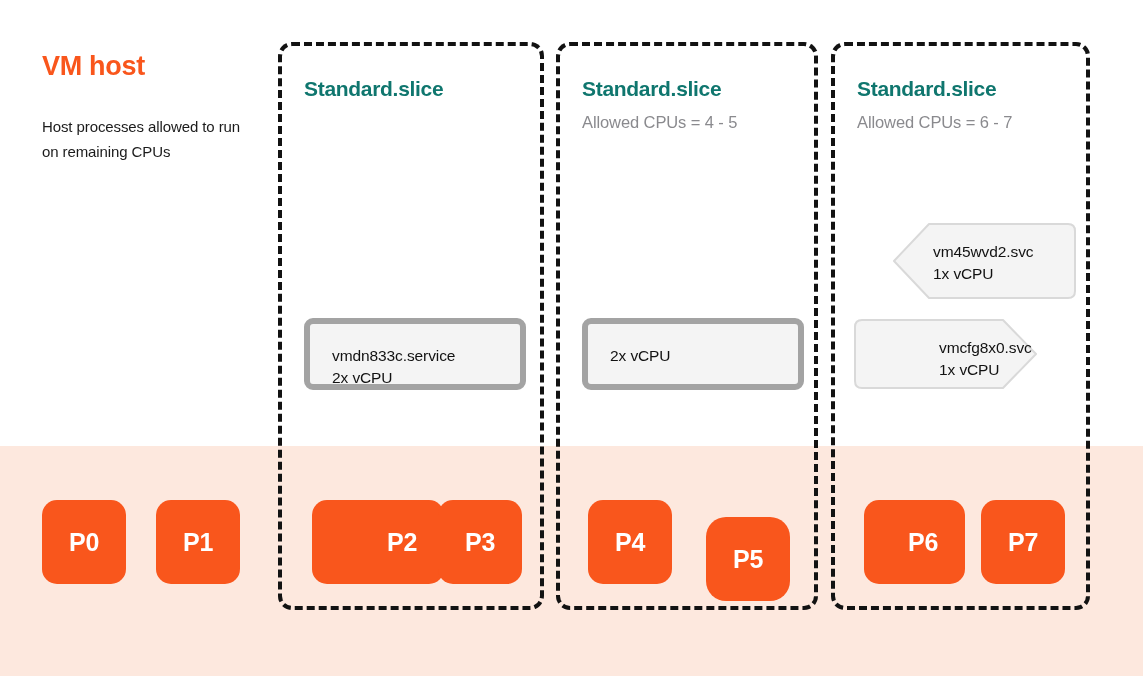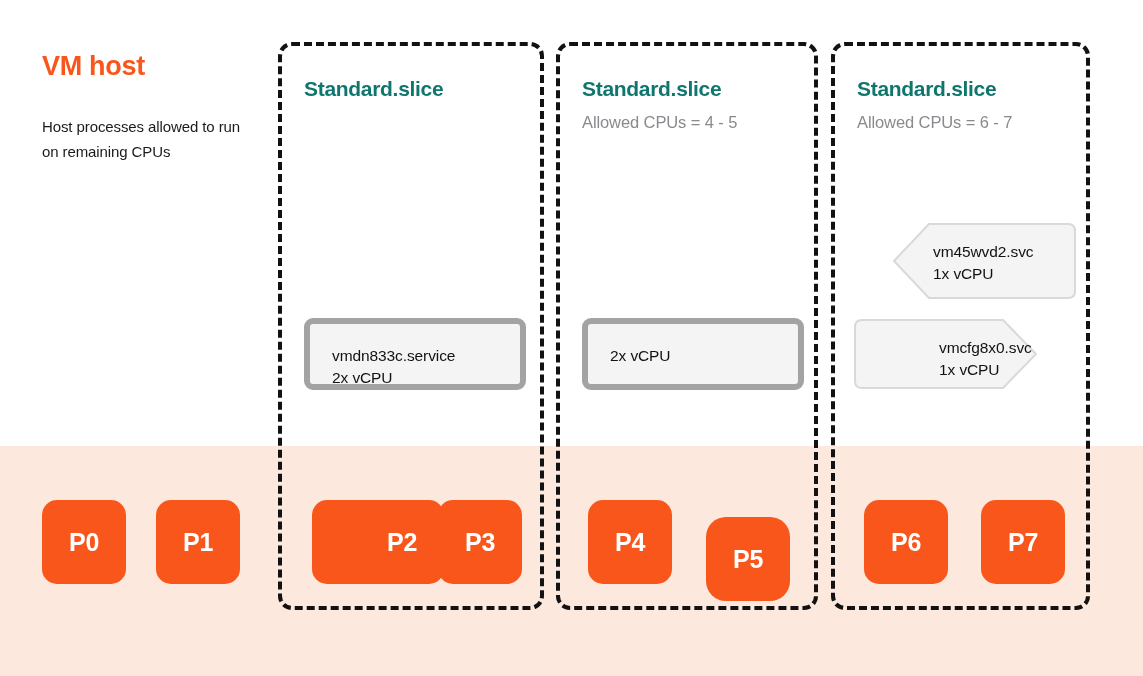--- a/index.html
+++ b/index.html
@@ -219,17 +219,17 @@
     </div>
   </div>
 
   <div id="cpu-blocks">
       <div class="pblock" style="left: 42px; top: 500px;">P0</div>
       <div class="pblock" style="left: 156px; top: 500px;">P1</div>
       <div class="pblock" style="left: 312px; top: 500px; padding-left: 48px;">P2</div>
       <div class="pblock" style="left: 438px; top: 500px;">P3</div>
       <div class="pblock" style="left: 588px; top: 500px;">P4</div>
       <div class="pblock" style="left: 706px; top: 517px; border-radius: 20px;">P5</div>
-      <div class="pblock" style="left: 864px; top: 500px;">P6</div>
+      <div class="pblock" style="left: 864px; top: 500px; padding-left: 17px;">P6</div>
       <div class="pblock" style="left: 981px; top: 500px;">P7</div>
     </div>
 
 </div>
 
 </body></html>

